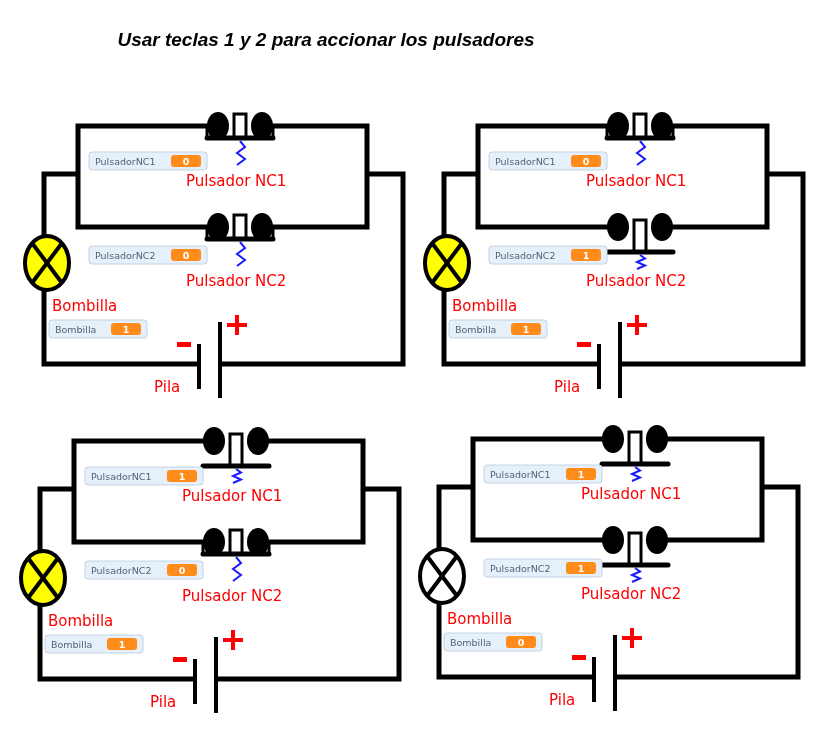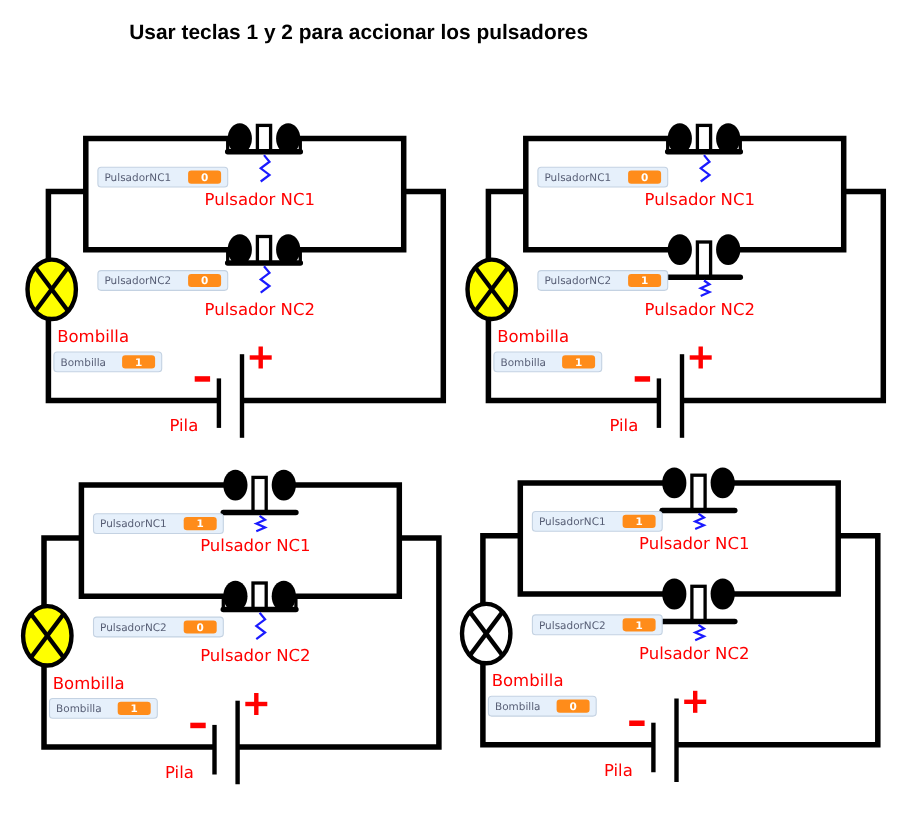--- a/index.html
+++ b/index.html
@@ -1,17 +1,17 @@
 <!DOCTYPE html>
 <html><head>
   <meta charset="utf-8">
   <style>
     html, body { margin:0; padding:0; background:#ffffff; }
     body { width:824px; height:756px; position:relative; overflow:hidden; font-family:"Liberation Sans", sans-serif; }
-    #title { position:absolute; top:19px; left:0; width:652px; text-align:center; font-family:"Liberation Sans", sans-serif; font-weight:bold; font-size:19px; color:#000; letter-spacing:0px; }
+    #title { position:absolute; top:29px; left:0; width:652px; text-align:center; font-family:"Liberation Sans", sans-serif; font-weight:bold; font-size:19px; color:#000; letter-spacing:0px;font-style:italic; }
     svg#stage { position:absolute; left:0; top:0; }
     .lbl { font-family:"DejaVu Sans", sans-serif; fill:#ff0000; }
     .mon-box { fill:#e6f0fb; stroke:#c4d2e2; stroke-width:1; }
     .mon-name { font-family:"DejaVu Sans", sans-serif; font-size:9.5px; fill:#575e75; }
     .mon-val-bg { fill:#ff8c1a; }
     .mon-val { font-family:"DejaVu Sans", sans-serif; font-size:9.5px; fill:#fff; font-weight:bold; }
   </style>
 </head>
 <body>
 

